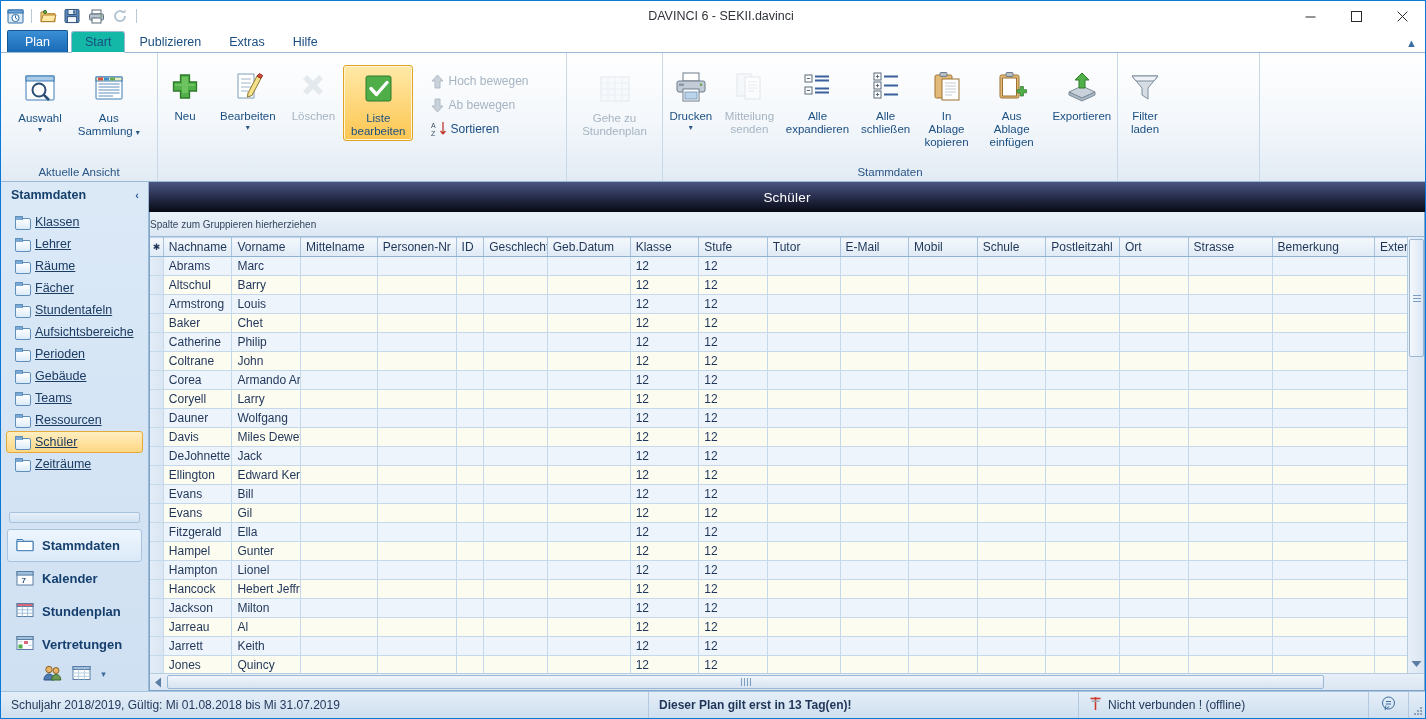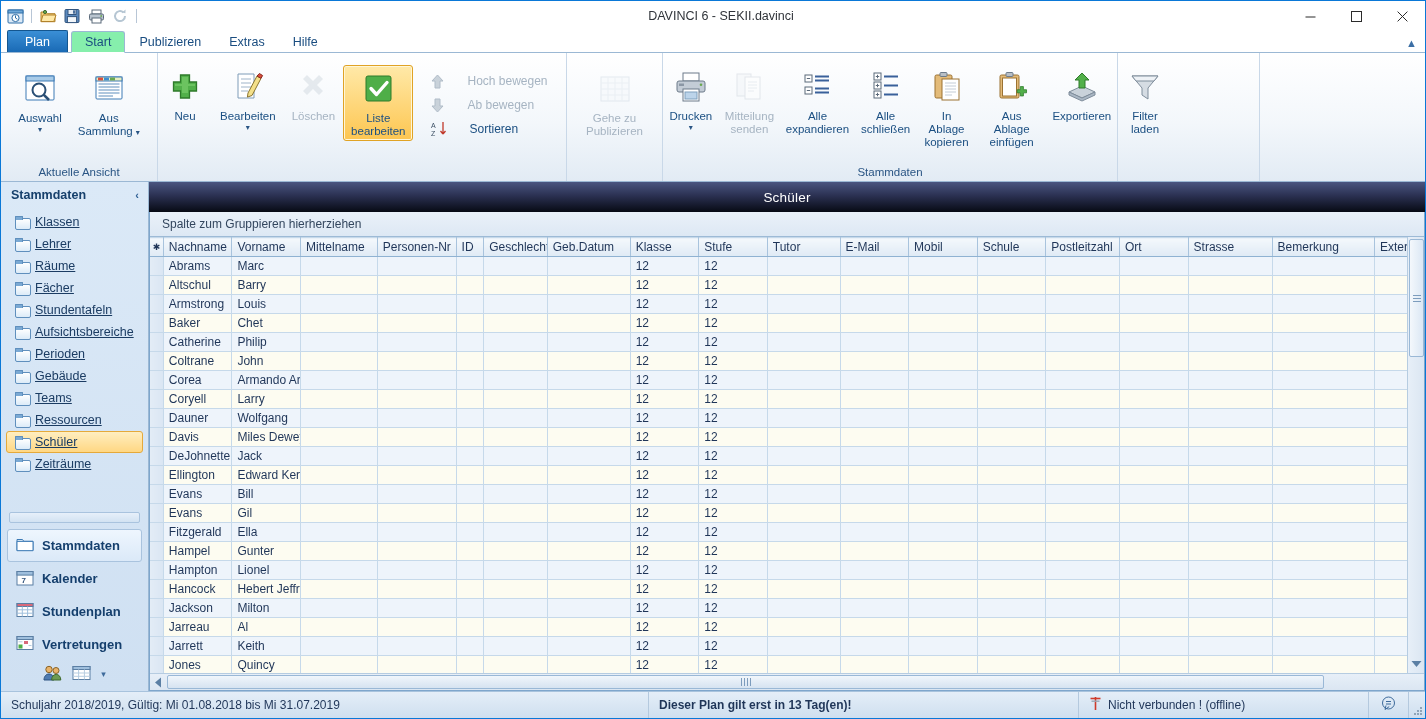--- a/index.html
+++ b/index.html
@@ -64,21 +64,21 @@
   }
   .tab.filetab {
     background: linear-gradient(to bottom,#3a8fd6,#1a6ab5);
     color: #ffffff; border-radius: 2px 2px 0 0;
     border: 1px solid #14568f; border-bottom: none;
     font-weight: normal;
     margin-right: 3px;
     padding: 0 17px;
   }
   .tab.active {
-    background: #86efac;
+    background: #14b8a6;
     border: 1px solid #9bb8d4; border-bottom: 1px solid #ffffff;
     border-radius: 3px 3px 0 0;
     margin-bottom: -1px;
     z-index: 3;
   }
   .ribbon-help {
     position: absolute; right: 8px; bottom: 3px;
     font-size: 11px; color: #3c6fa5;
   }
 
@@ -119,21 +119,21 @@
   }
   .btn.disabled .lbl { color: #a6b4c2; }
   .btn.disabled .ico { opacity: .42; }
   .btn.checked {
     background: linear-gradient(to bottom,#ffe9a8,#fdc651);
     border: 1px solid #e0a325;
     box-shadow: inset 0 0 0 1px #fff6d6;
   }
   .caret { font-size: 8px; line-height: 8px; color: #2a5584; margin-top:1px; }
   .smallbtn {
-    display:flex; align-items:center; gap:23px;
+    display:flex; align-items:center; gap:4px;
     padding: 2px 6px; font-size: 12px; color:#1b4f82;
     height: 24px;
   }
   .smallbtn.disabled { color:#a6b4c2; }
   .stackcol { display:flex; flex-direction:column; justify-content:center; padding: 6px 6px 0 6px; }
 
   
   .body { flex: 1; display: flex; min-height: 0; background:#eef4fa; }
 
   
@@ -196,22 +196,22 @@
   .grid-wrap {
     flex:1; display:flex; flex-direction:column; min-height:0;
     border: 1px solid #7ea6cc; border-top:none;
     background:#eaf1f9;
   }
   .groupbar {
     height: 25px; flex:0 0 25px;
     background: linear-gradient(to bottom,#eaf1f9,#dde8f4);
     border-bottom: 1px solid #9dbad6;
     display:flex; align-items:center;
-    padding-left: 12px;
-    font-size: 12px; color:#33465e;
+    padding-left: 0;
+    font-size: 10px; color:#33465e;
   }
   .grid-scrollarea { flex:1; display:flex; min-height:0; }
   .grid-cols { flex:1; min-width:0; overflow:hidden; display:flex; flex-direction:column; }
   table.dg { border-collapse: collapse; table-layout: fixed; width: 1307px; }
   table.dg th {
     background: linear-gradient(to bottom,#f4f8fc,#dfeaf5);
     border-right: 1px solid #a8c3dd;
     border-bottom: 1px solid #8fb2d2;
     border-top: 1px solid #c6d9ea;
     font-weight: normal; font-size: 12px; color:#1f3558;
@@ -495,21 +495,21 @@
                 <line x1="12" y1="3" x2="12" y2="27"></line>
                   <line x1="19" y1="3" x2="19" y2="27"></line>
                   <line x1="26" y1="3" x2="26" y2="27"></line>
                 <line x1="5" y1="9" x2="33" y2="9"></line>
                   <line x1="5" y1="15" x2="33" y2="15"></line>
                   <line x1="5" y1="21" x2="33" y2="21"></line>
               </g>
             </svg>
           </div>
           <div class="lbl">Gehe zu
-Publizieren</div>
+Stundenplan</div>
         </div>
       </div>
       <div class="glabel"></div>
     </div>
 
     <div class="group" style="width:455px">
       <div class="grow" style="padding-top:6px">
         <div class="btn">
           <div class="ico">
             <svg width="38" height="34" viewBox="0 0 38 34">

